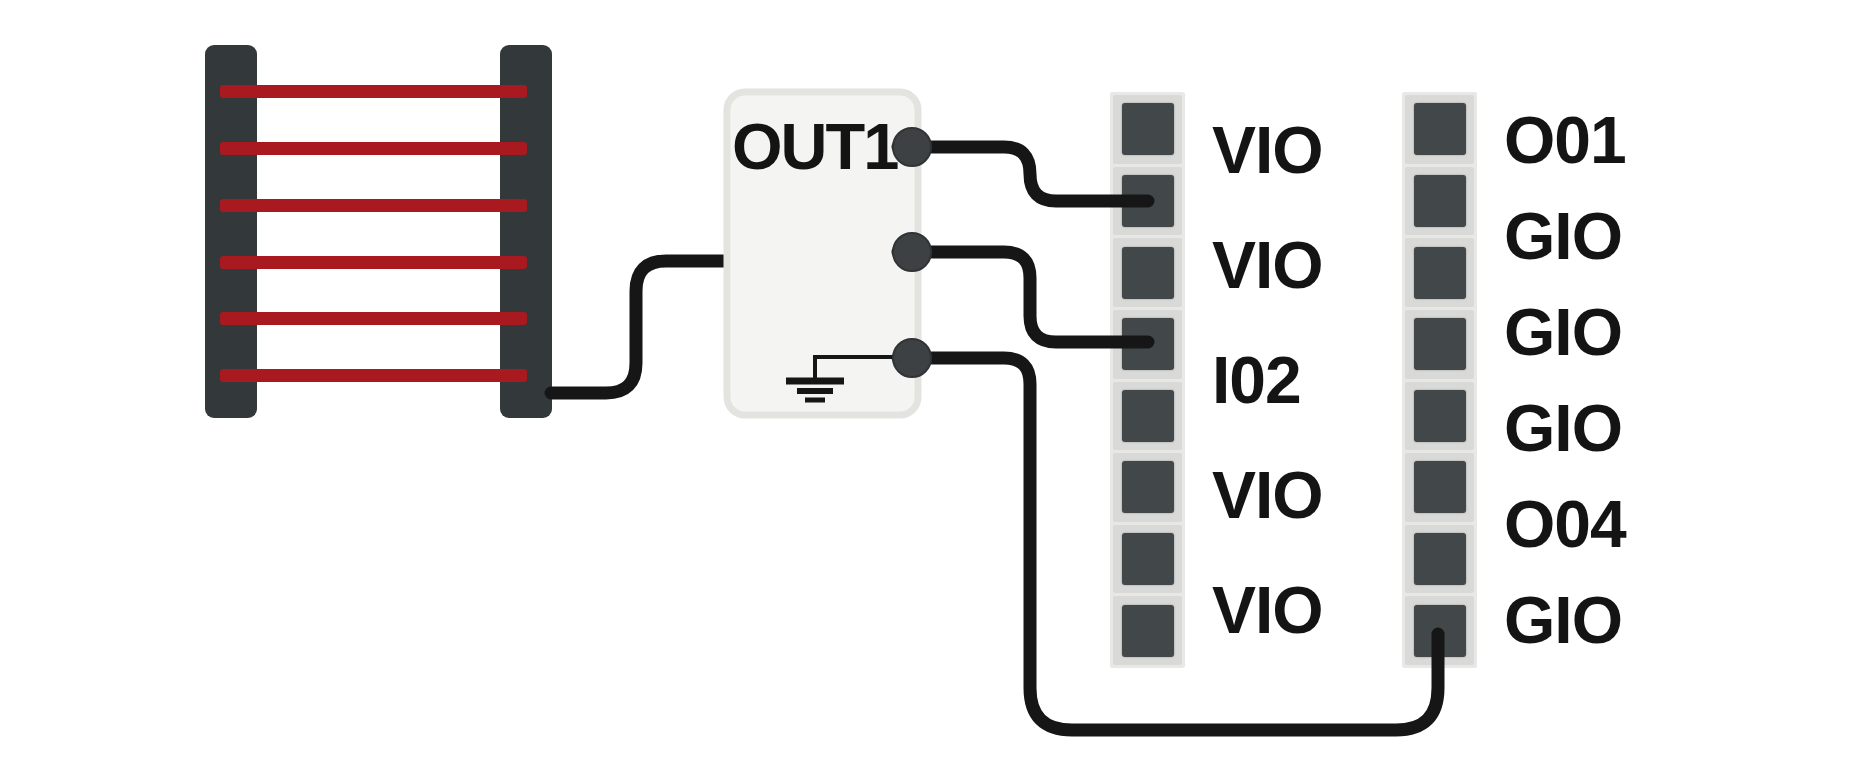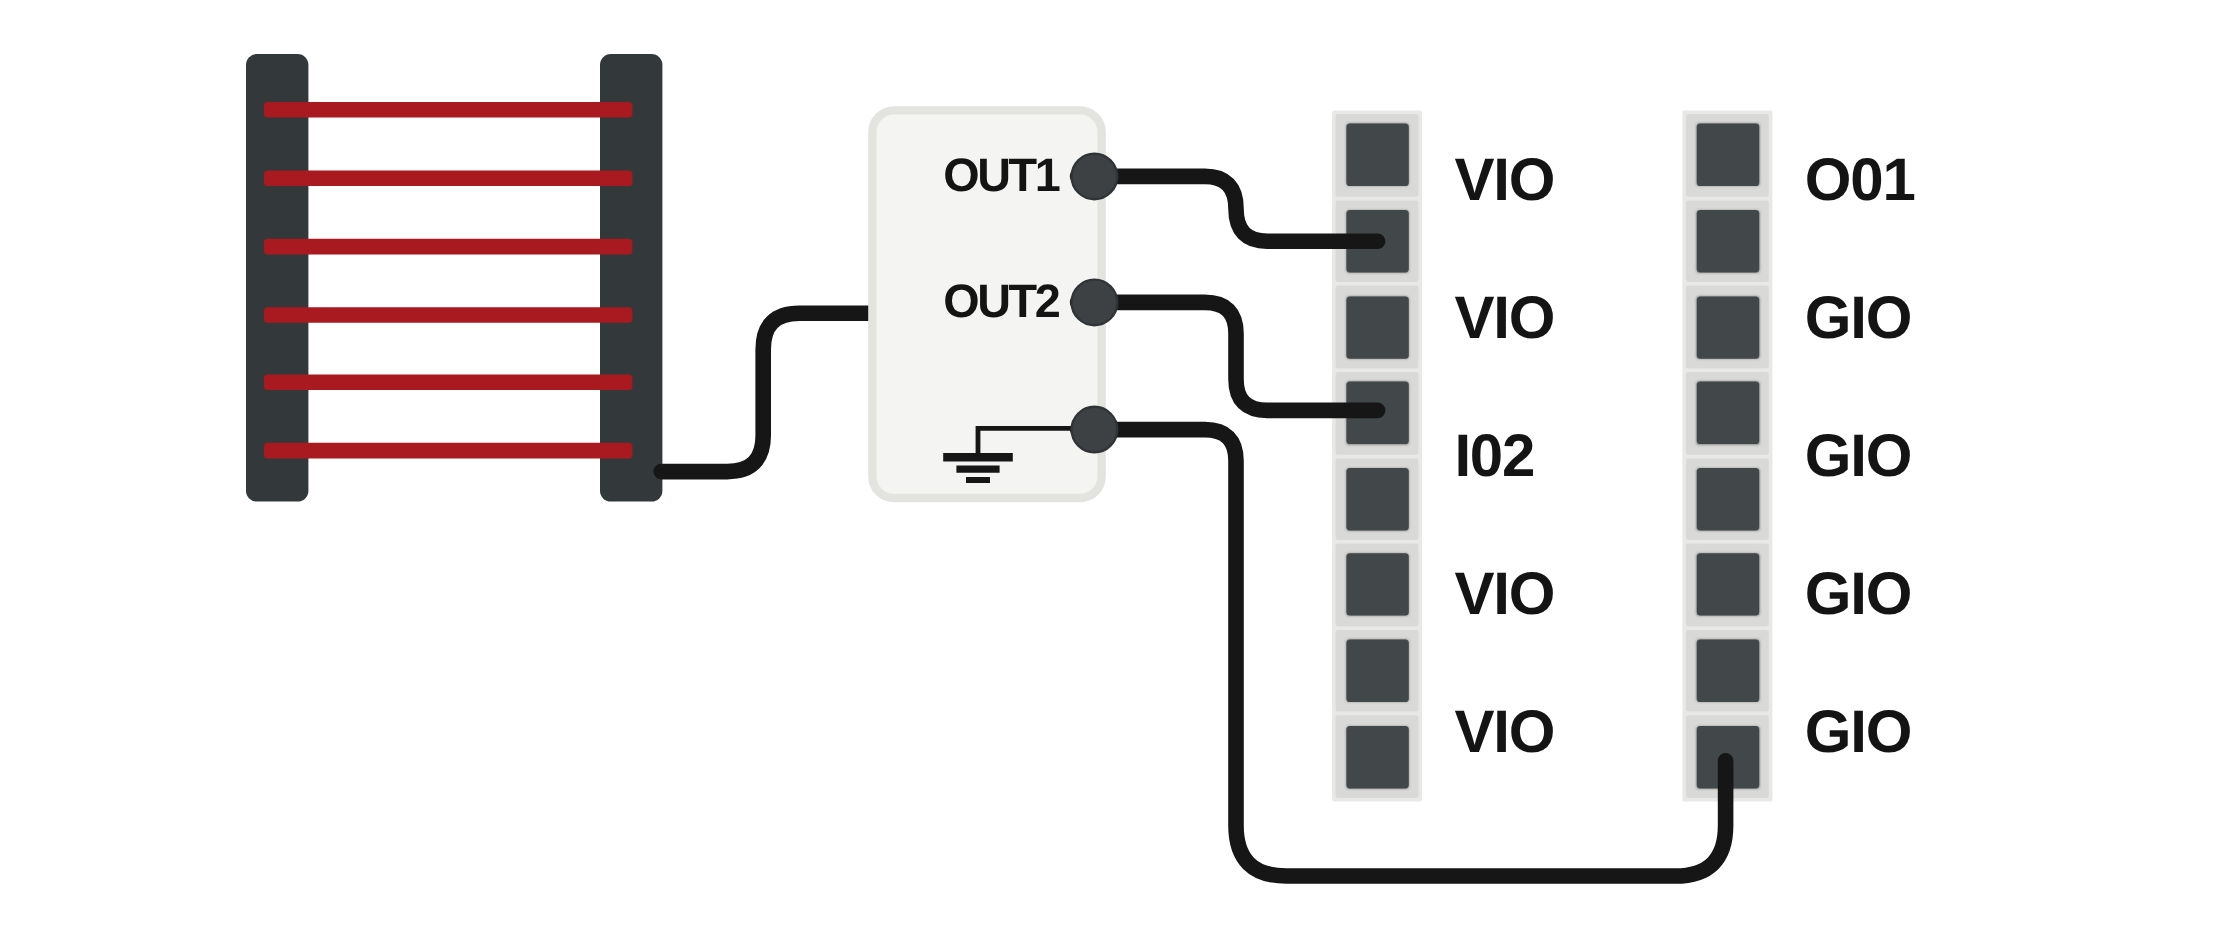--- a/index.html
+++ b/index.html
@@ -30,27 +30,27 @@
   .pad{
     width:52px;height:52px;background:var(--pad,#42474a);
     border-radius:3px;box-shadow:0 0 2px rgba(0,0,0,.35);
   }
   .label-col{
     position:absolute;top:92px;width:170px;height:576px;
     display:flex;flex-direction:column;
   }
   .row-label{
     flex:1;display:flex;align-items:center;
-    font-size:50px;font-weight:700;letter-spacing:-1px;color:var(--text,#141414);
+    font-size:66px;font-weight:700;letter-spacing:-1px;color:var(--text,#141414);
     line-height:1;
   }
   
   .out-label{
     position:absolute;left:732px;width:150px;height:56px;line-height:56px;
-    text-align:right;font-size:39px;font-weight:700;letter-spacing:-2px;
+    text-align:right;font-size:65px;font-weight:700;letter-spacing:-2px;
     color:var(--text,#141414);
   }
   #out1{top:119px;}
   #out2{top:224px;}
   
   svg#overlay{position:absolute;left:0;top:0;pointer-events:none;}
   .wire{fill:none;stroke:var(--wire,#161616);stroke-width:13px;stroke-linecap:round;}
   .box{fill:var(--box-fill,#f4f4f2);stroke:var(--box-border,#e3e3df);stroke-width:7px;}
   .pin{fill:var(--pin,#3d4144);stroke:var(--pin-stroke,#303436);stroke-width:2px;}
   .gnd{stroke:var(--wire,#161616);fill:none;stroke-linecap:butt;}
@@ -127,20 +127,21 @@
       </div>
     <div class="cell">
         <div class="pad"></div>
       </div>
   </div>
   <div class="label-col" style="left:1504px">
     <div class="row-label">O01</div>
     <div class="row-label">GIO</div>
     <div class="row-label">GIO</div>
     <div class="row-label">GIO</div>
+    <div class="row-label">O04</div>
     <div class="row-label">GIO</div>
   </div>
 
   <svg id="overlay" width="1862" height="775" viewBox="0 0 1862 775">
 
     <path class="wire" d="M 551 393 H 606 Q 636 393 636 363 V 291 Q 636 261 666 261 H 734"></path>
 
     <rect class="box" x="727" y="92" width="191" height="323" rx="18"></rect>
 
     <g class="gnd">
@@ -155,15 +156,14 @@
     <path class="wire" d="M 898 252 H 1004 Q 1030 252 1030 278 V 316 Q 1030 342 1056 342 H 1148"></path>
 
     <path class="wire" d="M 898 358 H 1004 Q 1030 358 1030 384 V 688 Q 1030 730 1072 730 H 1396 Q 1438 730 1438 688 V 634"></path>
 
     <circle class="pin" cx="912" cy="147" r="19"></circle>
     <circle class="pin" cx="912" cy="252" r="19"></circle>
     <circle class="pin" cx="912" cy="358" r="19"></circle>
   </svg>
 
   <div class="out-label" id="out1">OUT1</div>
-  <div class="out-label" id="out2">OUT2</div>
 
 </div>
 
 </body></html>

